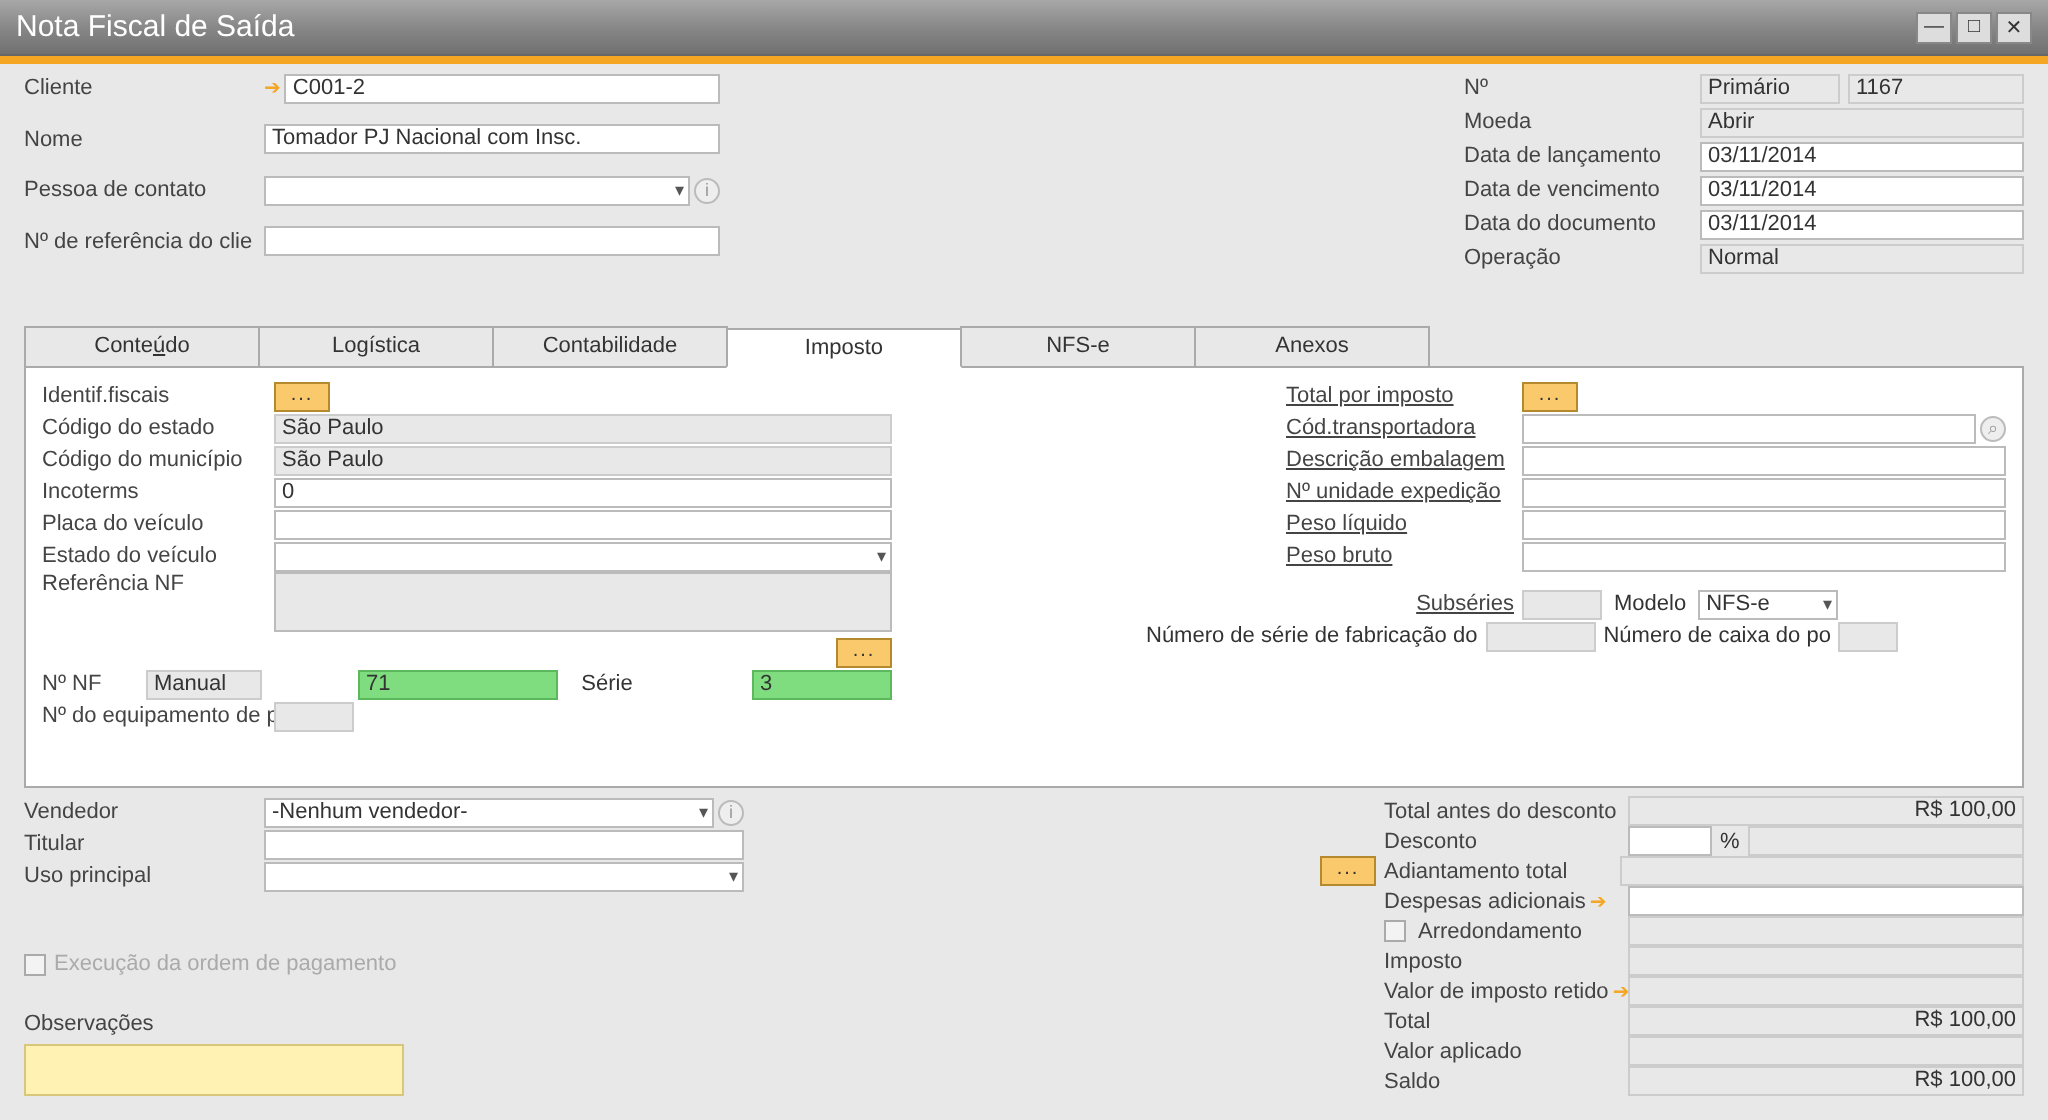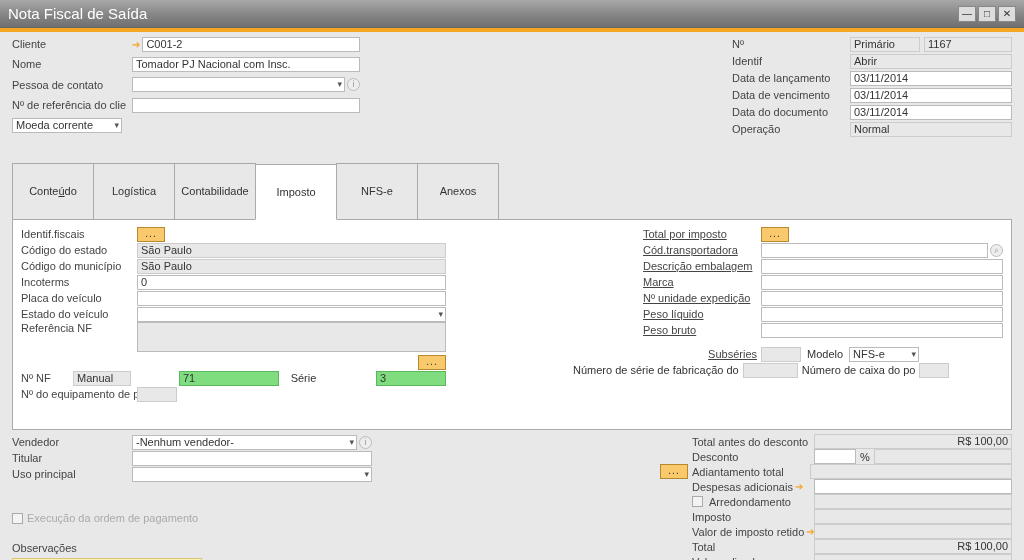--- a/index.html
+++ b/index.html
@@ -109,22 +109,22 @@
   }
   
   .tabs-area {
     margin-top: 26px;
   }
   .tabs {
     display: flex;
     border-bottom: 1px solid #aaa;
   }
   .tab {
-    padding: 21px 0;
-    width: 82px;
+    padding: 3px 0;
+    width: 118px;
     text-align:center;
     border: 1px solid #aaa;
     border-bottom: none;
     background: #e8e8e8;
     font-size: 11px;
     position: relative;
     margin-right: -1px;
     color:#333;
   }
   .tab.active {
@@ -223,34 +223,31 @@
       </div>
       <div class="row">
         <div class="label">Pessoa de contato</div>
         <div class="field dropdown"></div>
         <div class="circle-icon">i</div>
       </div>
       <div class="row">
         <div class="label">Nº de referência do clie</div>
         <div class="field"></div>
       </div>
-      <div class="row">
-        <div class="field dropdown" style="flex:0 0 110px">Moeda corrente</div>
-      </div>
     </div>
 
     <div class="header-right">
       <div class="row">
         <div class="label">Nº</div>
         <div class="field ro short" style="flex:0 0 70px">Primário</div>
         <div style="width:4px"></div>
         <div class="field ro">1167</div>
       </div>
       <div class="row">
-        <div class="label">Identif</div>
+        <div class="label">Moeda</div>
         <div class="field ro">Abrir</div>
       </div>
       <div class="row">
         <div class="label">Data de lançamento</div>
         <div class="field">03/11/2014</div>
       </div>
       <div class="row">
         <div class="label">Data de vencimento</div>
         <div class="field">03/11/2014</div>
       </div>
@@ -331,24 +328,20 @@
         <div class="row">
           <div class="label">Cód.transportadora</div>
           <div class="field"></div>
           <div class="circle-icon">⌕</div>
         </div>
         <div class="row">
           <div class="label">Descrição embalagem</div>
           <div class="field"></div>
         </div>
         <div class="row">
-          <div class="label">Marca</div>
-          <div class="field"></div>
-        </div>
-        <div class="row">
           <div class="label">Nº unidade expedição</div>
           <div class="field"></div>
         </div>
         <div class="row">
           <div class="label">Peso líquido</div>
           <div class="field"></div>
         </div>
         <div class="row">
           <div class="label">Peso bruto</div>
           <div class="field"></div>

